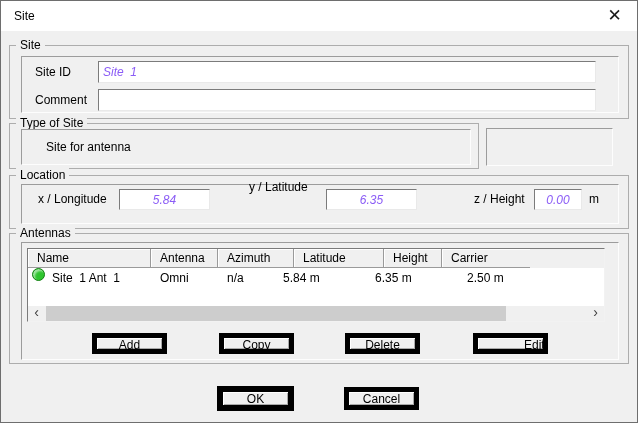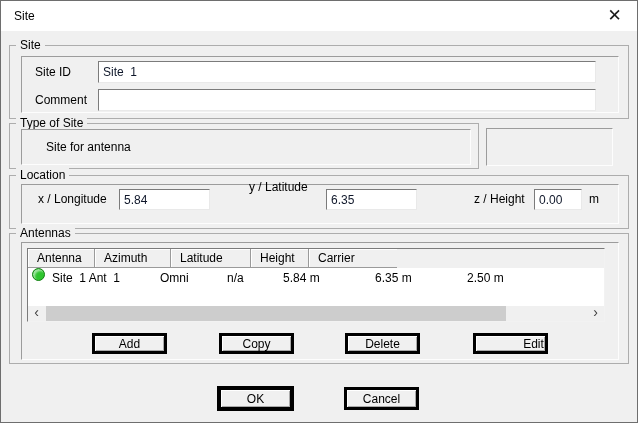--- a/index.html
+++ b/index.html
@@ -17,24 +17,24 @@
   
   .group{position:absolute;border:1px solid #adadad;box-sizing:border-box;}
   .group-label{position:absolute;top:-8px;left:6px;background:#f0f0f0;padding:0 4px;
     line-height:14px;white-space:nowrap;}
   .panel{position:absolute;box-sizing:border-box;border:1px solid;
     border-color:#9c9c9c #fdfdfd #fdfdfd #9c9c9c;}
   .lbl{position:absolute;white-space:nowrap;}
   
   .textfield{position:absolute;box-sizing:border-box;background:#fff;border:1px solid;
     border-color:#7b7b7b #e9e9e9 #e9e9e9 #7b7b7b;padding:0 4px;margin:0;
-    font-family:"Liberation Sans",sans-serif;font-size:12px;color:#0f172a;outline:none;}
-  .num{text-align:left;}
+    font-family:"Liberation Sans",sans-serif;font-size:12px;color:#8b5cf6;outline:none;font-style:italic;}
+  .num{text-align:center;}
   
-  .btn{position:absolute;box-sizing:border-box;background:#f0f0f0;border:3px solid #000000;
+  .btn{position:absolute;box-sizing:border-box;background:#f0f0f0;border:5px solid #000000;
     box-shadow:inset 1px 1px 0 #ffffff,inset -1px -1px 0 #a9a9a9;
     font-family:"Liberation Sans",sans-serif;font-size:12px;color:#000;
     text-align:center;padding:0;cursor:default;}
   .btn.default{border-color:#000;box-shadow:inset 1px 1px 0 #ffffff,inset -1px -1px 0 #a9a9a9,0 0 0 1px #000;}
   
   .table{position:absolute;box-sizing:border-box;background:#fff;border:1px solid;
     border-color:#7b7b7b #f2f2f2 #f2f2f2 #7b7b7b;overflow:hidden;}
   .thead{display:flex;height:19px;background:#f0f0f0;}
   .th{box-sizing:border-box;height:19px;line-height:18px;padding-left:9px;
     border-right:1px solid #9a9a9a;border-bottom:1px solid #9a9a9a;
@@ -93,23 +93,24 @@
     <input class="textfield num" style="left: 524px; top: 13px; width: 48px; height: 21px;" type="text" value="0.00">
     <span class="lbl" style="left:579px;top:13px;line-height:21px;">m</span>
   </div>
 
   <div class="group" style="left:8px;top:232px;width:620px;height:131px;">
     <span class="group-label">Antennas</span>
     <div class="panel" style="left:11px;top:8px;width:598px;height:118px;"></div>
 
     <div class="table" style="left:17px;top:14px;width:578px;height:74px;">
       <div class="thead">
+        <div class="th" style="width:123px;">Name</div>
         <div class="th" style="width:67px;">Antenna</div>
         <div class="th" style="width:76px;">Azimuth</div>
-        <div class="th" style="width:80px;">Latitude</div>
+        <div class="th" style="width:90px;">Latitude</div>
         <div class="th" style="width:58px;">Height</div>
         <div class="th" style="width:88px;border-right:none;">Carrier</div>
       </div>
       <div class="row">
         <div class="cell cell-name" style="width:123px;">
           <span class="dot" style="background-color: rgb(46, 197, 46);"></span>
           <span style="white-space:pre;">Site  1 Ant  1</span>
         </div>
         <div class="cell" style="width:67px;">Omni</div>
         <div class="cell" style="width:56px;">n/a</div>

